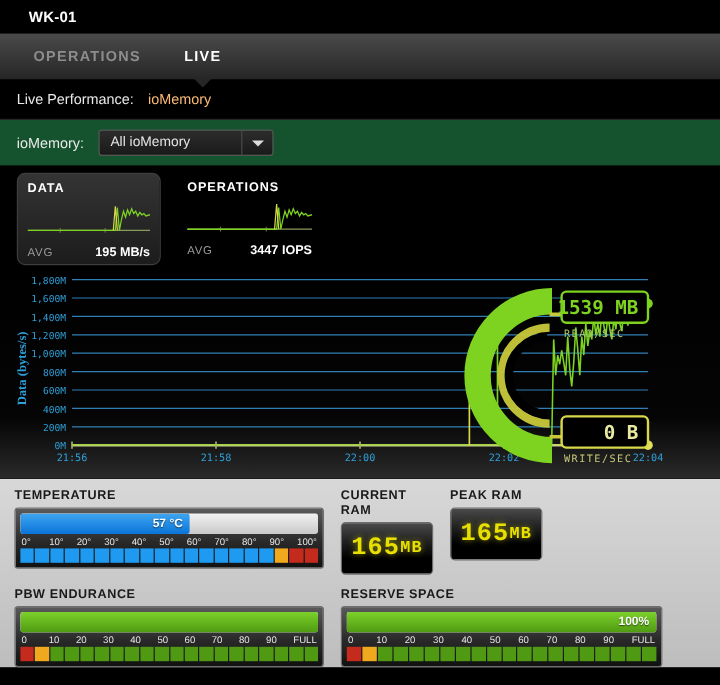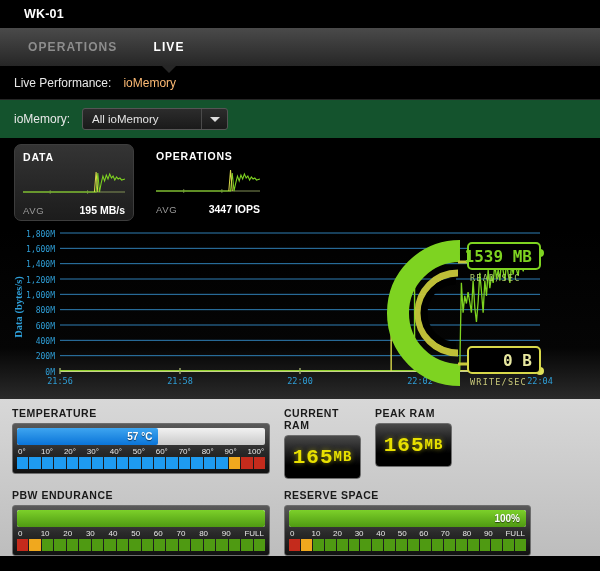--- a/index.html
+++ b/index.html
@@ -201,21 +201,21 @@
     font-size: 21px;
     font-weight: bold;
     letter-spacing: 1px;
     text-shadow: 0 0 5px rgba(232,224,0,.55);
   }
   .lcd-unit { font-size: 14px; vertical-align: super; }
 
   .col-temp { width: 258px; }
   .col-ram  { width: 77px; }
   .col-pbw  { width: 258px; }
-  .col-res  { width: 247px; }
+  .col-res  { width: 268px; }
 </style>
 </head>
 <body>
 
 <div class="titlebar">
   <span class="title">WK-01</span>
 </div>
 
 <div class="tabbar">
   <div class="tab">

